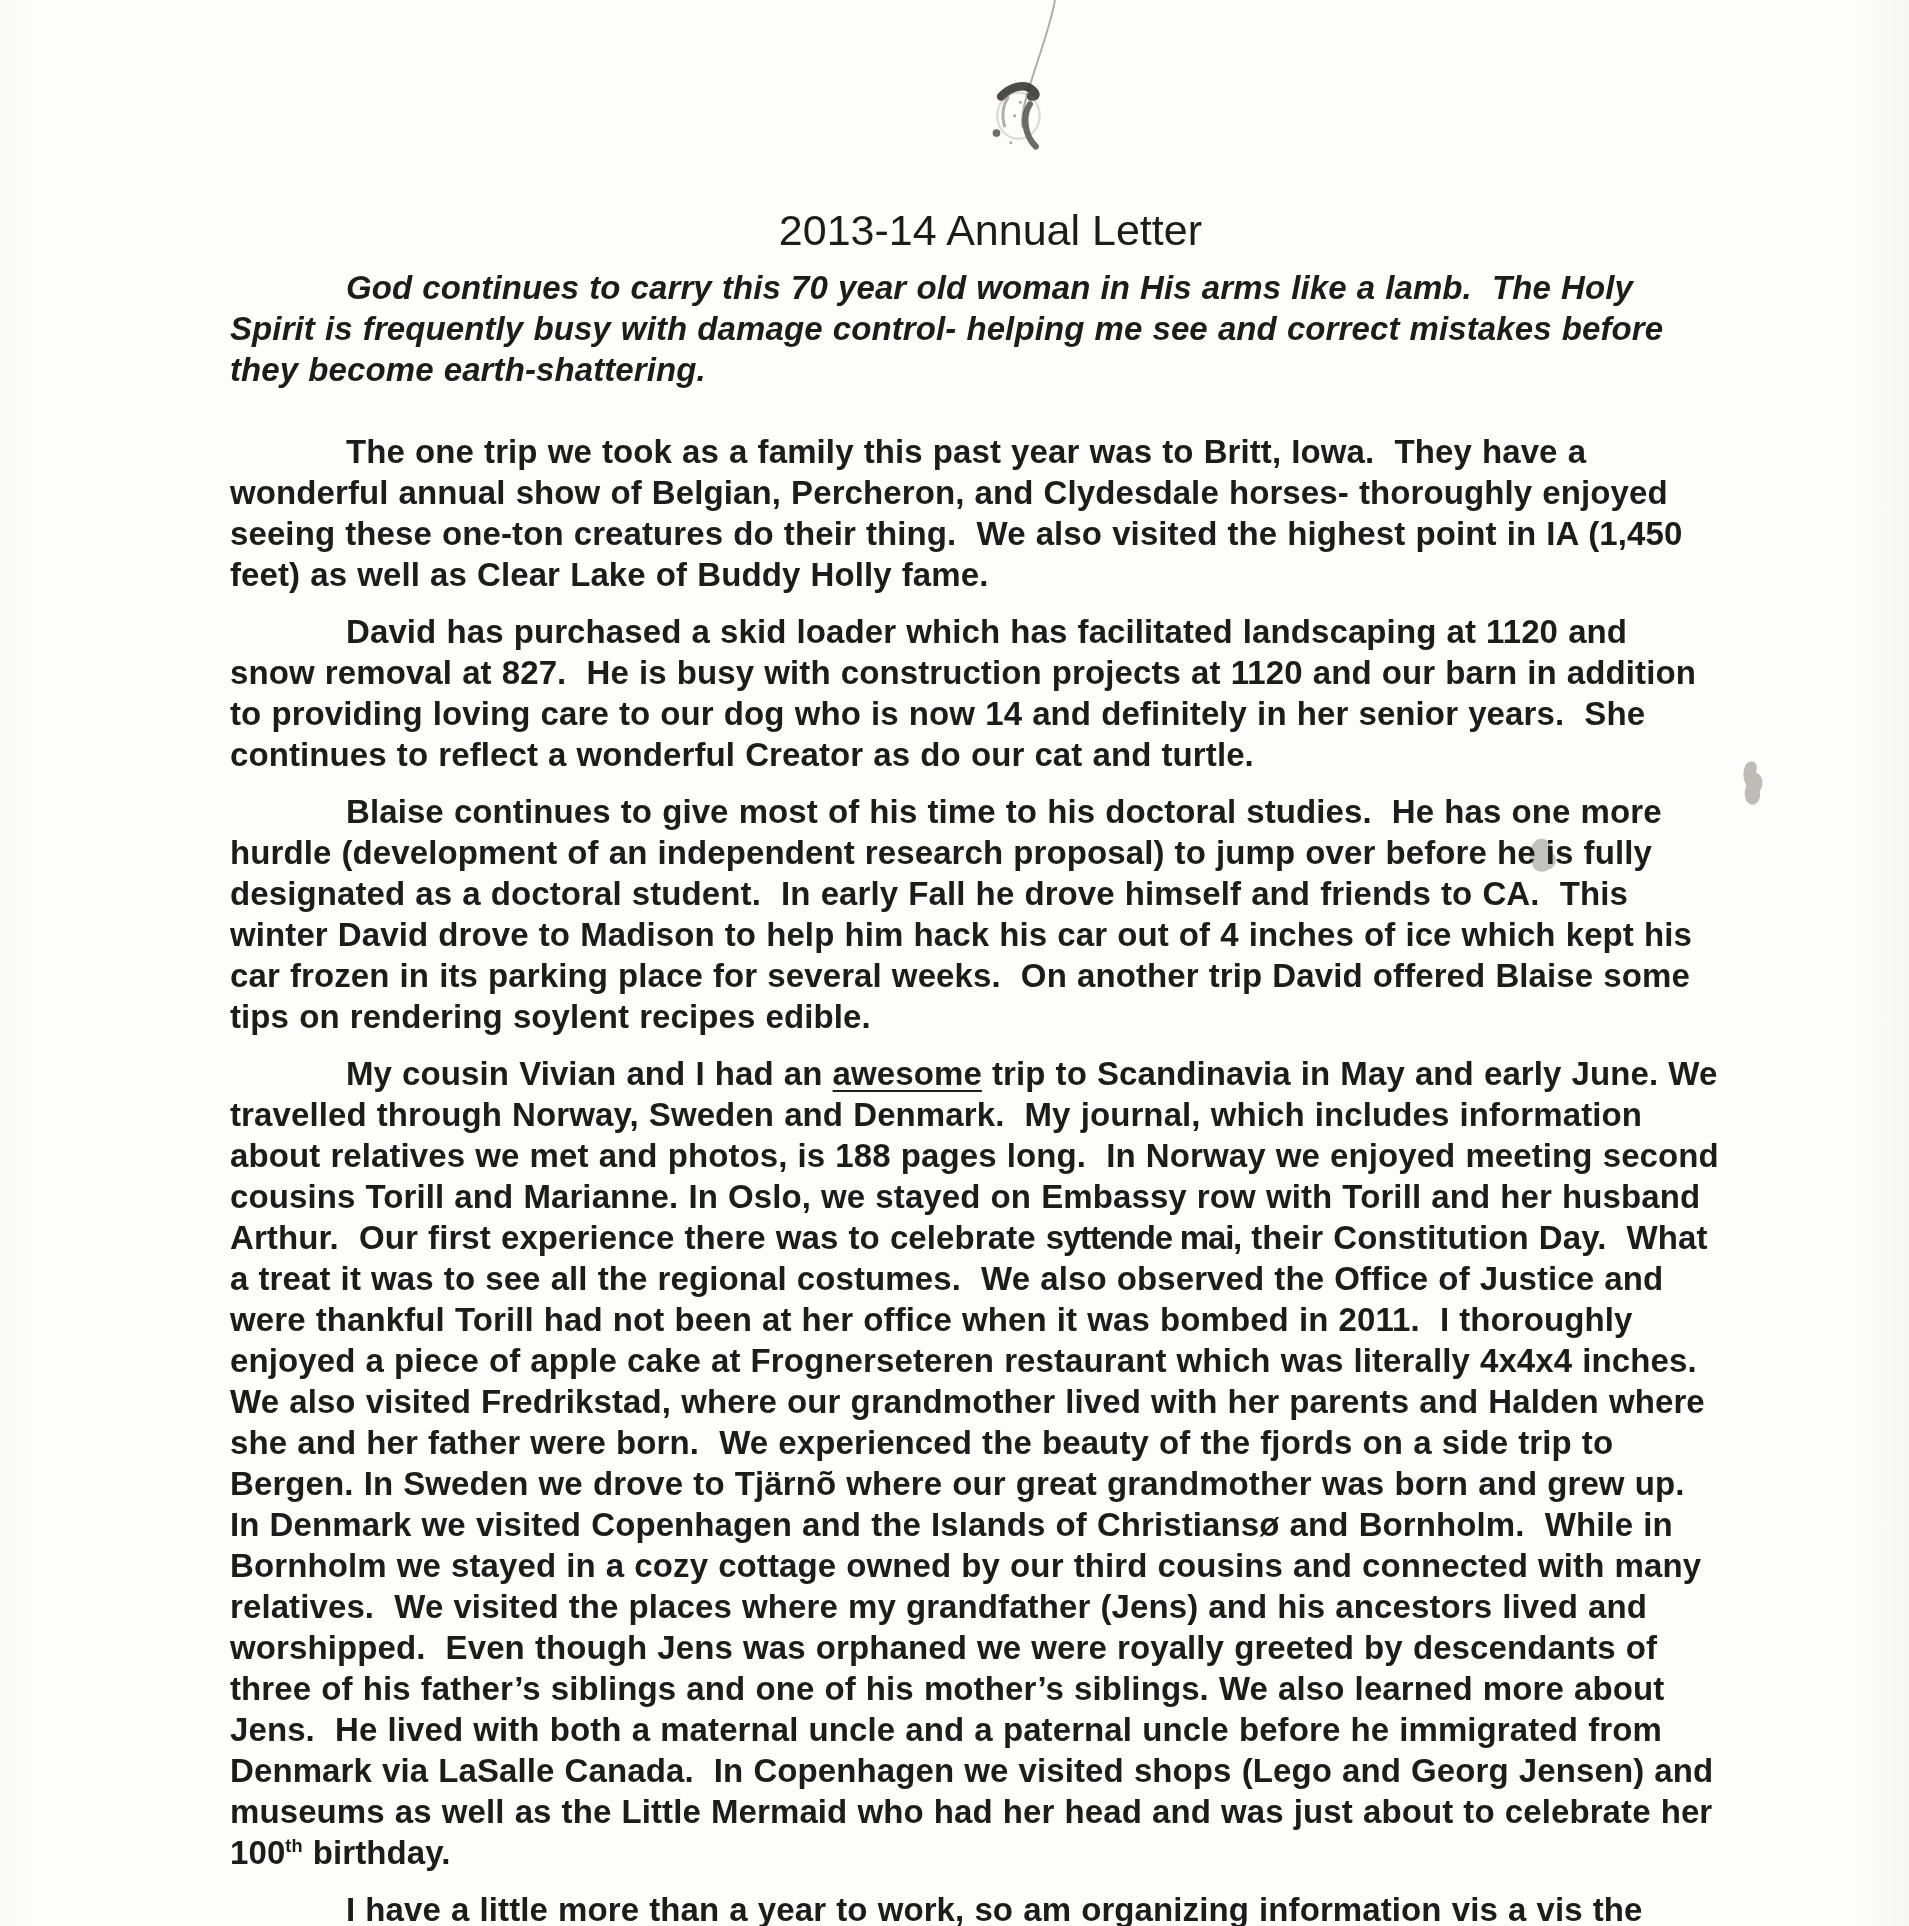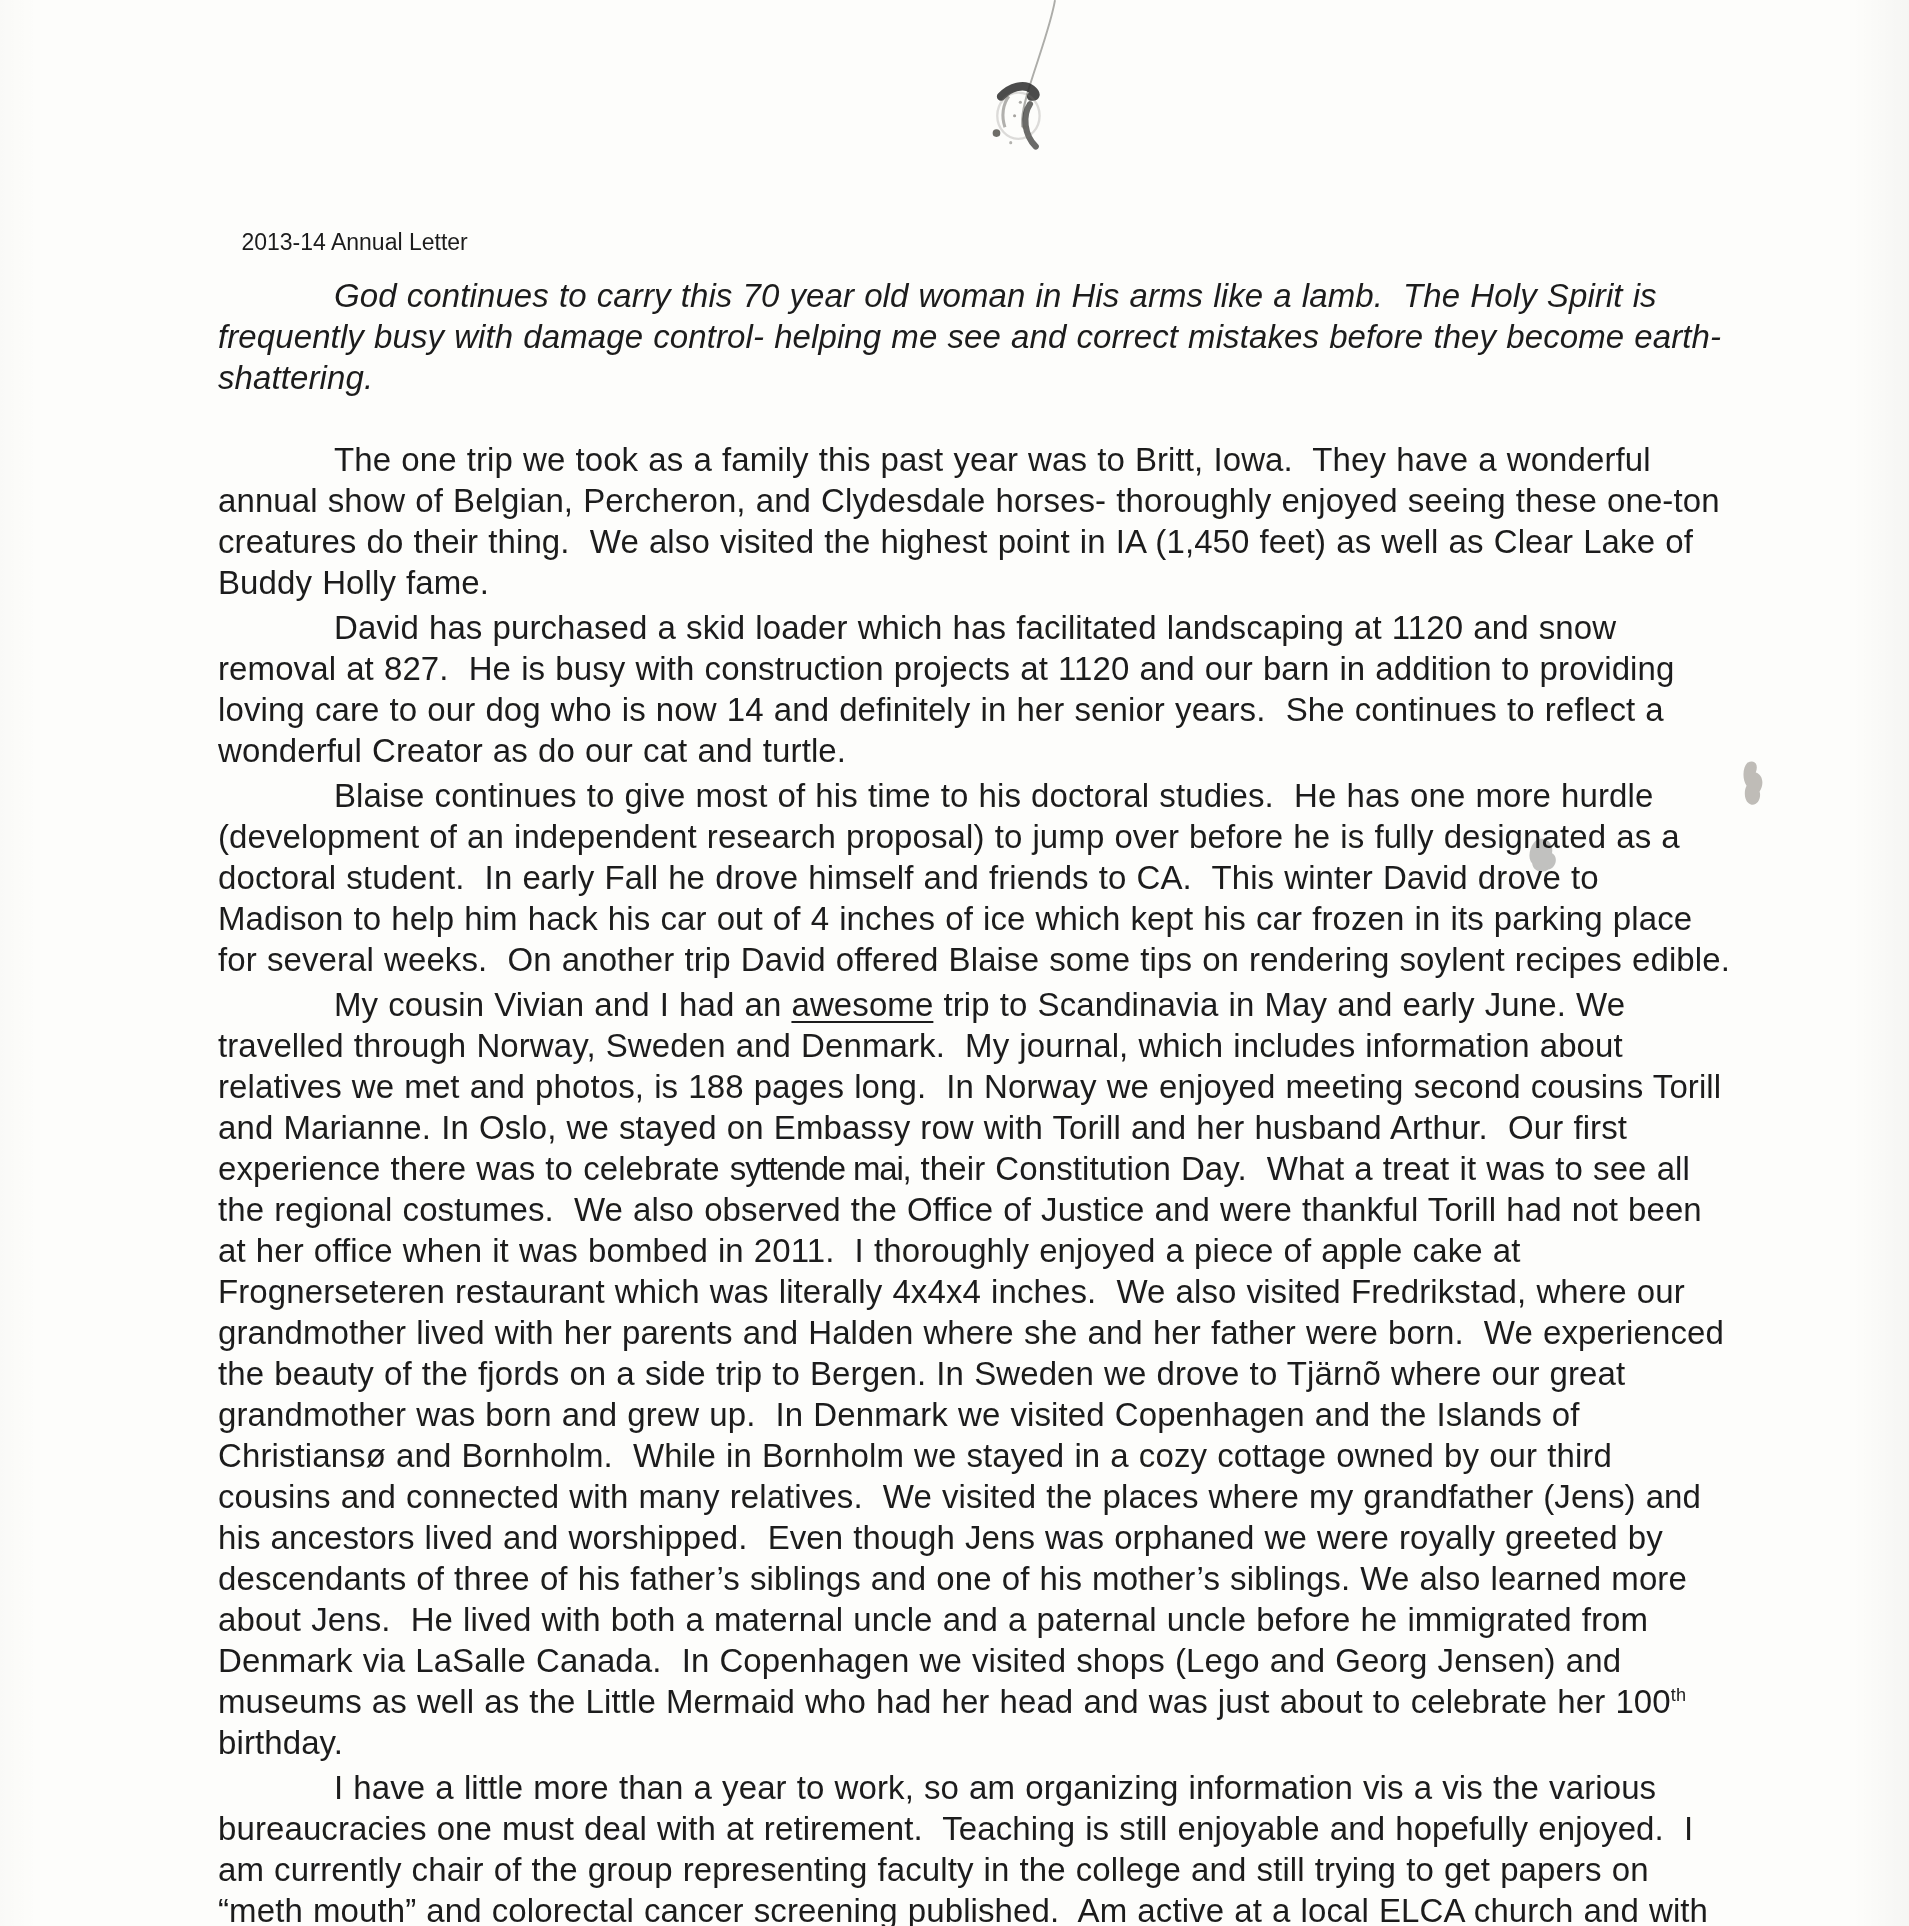--- a/index.html
+++ b/index.html
@@ -20,36 +20,37 @@
     font-family: "Liberation Sans", sans-serif;
     color: #1c1c1c;
   }
   .content {
     position: absolute;
     left: 214px;
     top: 210px;
     width: 1522px;
   }
   .title {
-    font-size: 23px;
+    font-size: 43px;
     line-height: 41px;
-    text-align: left;
+    text-align: center;
     text-indent: 0;
     white-space: pre-wrap;
     transform: translateX(15.4px);
-    margin: 12px;
+    margin: 0;
   }
   p.para, p.intro {
-    margin: 4px;
+    margin: 16px;
     font-size: 33px;
     line-height: 41px;
     letter-spacing: 0.1px;
     text-indent: 116px;
     white-space: pre-wrap;
     word-spacing: 0.8px;
+    font-weight: bold;
   }
   p.intro {
     font-style: italic;
     margin-bottom: 41px;
   }
   p.para u {
     text-decoration: underline;
     text-decoration-thickness: 1.9px;
     text-underline-offset: 4.6px;
   }

